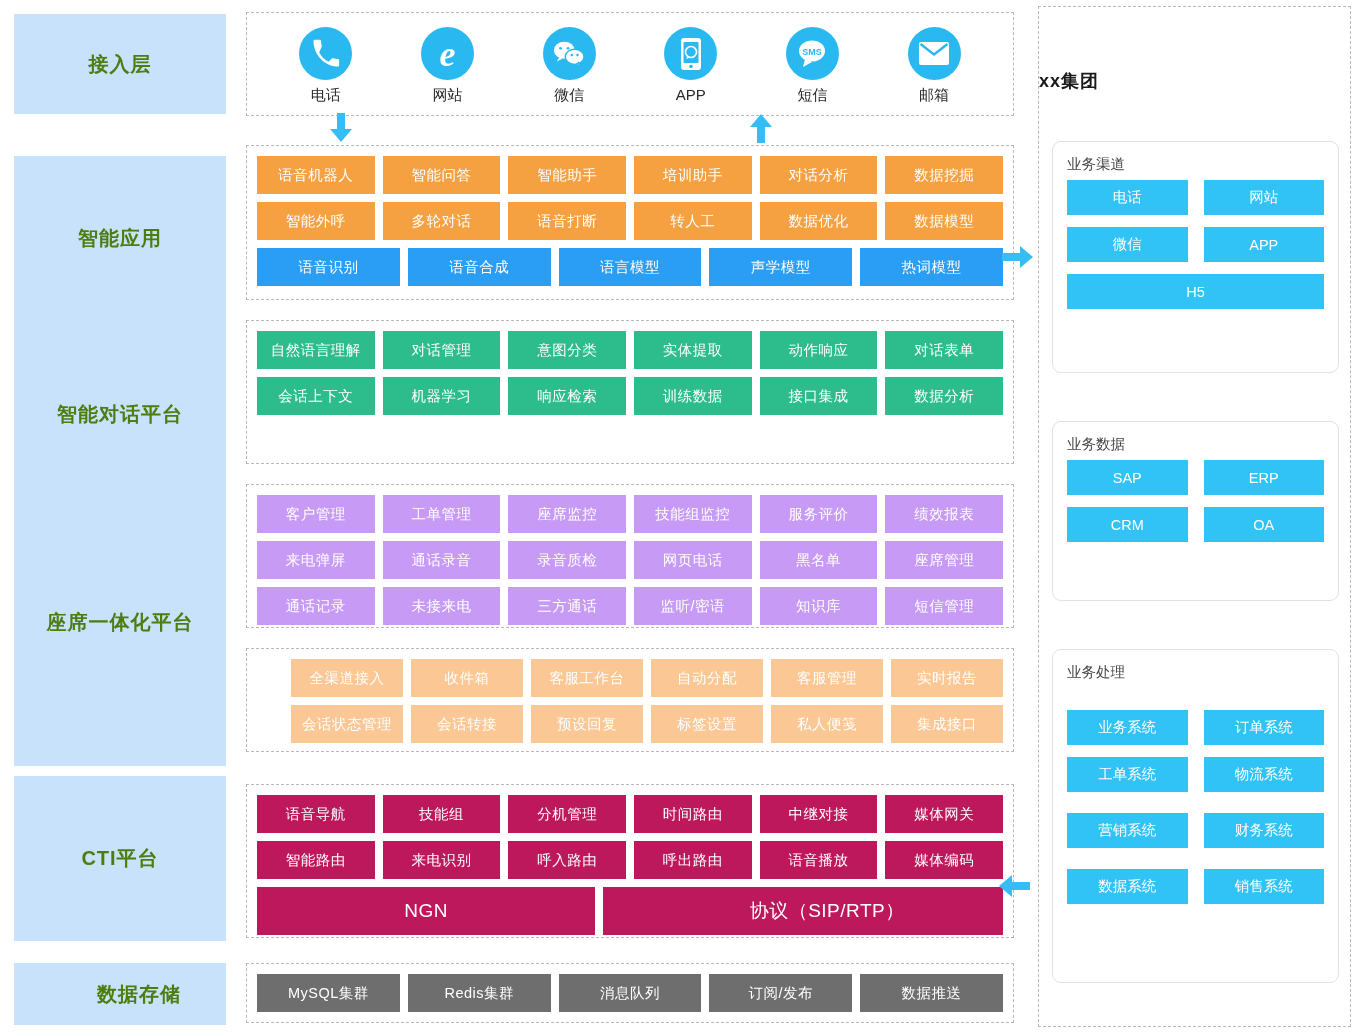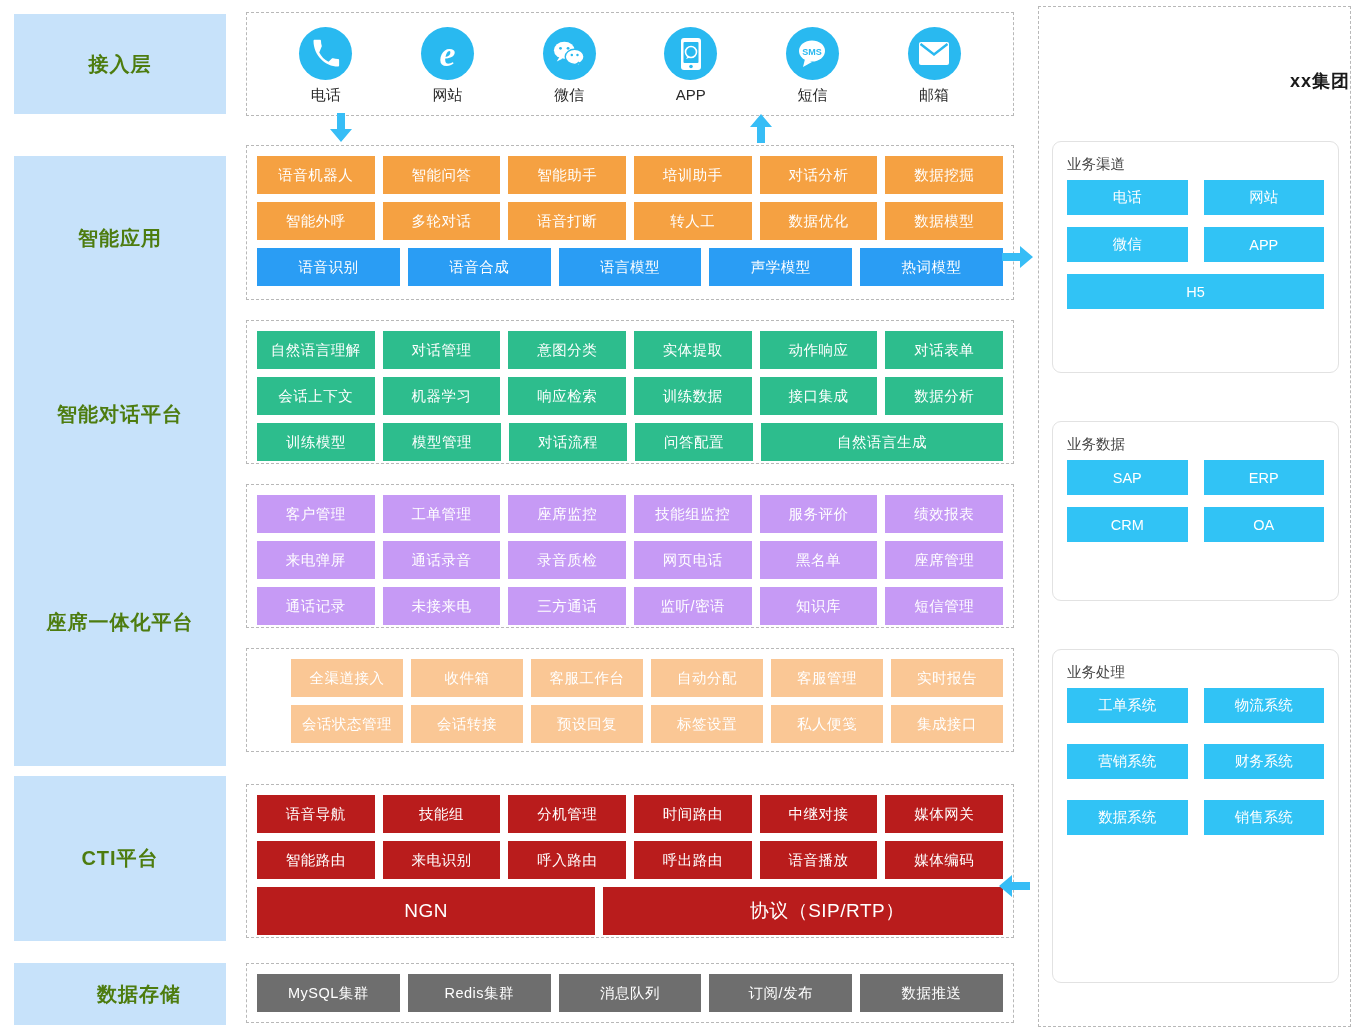--- a/index.html
+++ b/index.html
@@ -36,21 +36,21 @@
     height: 38px;
     display: flex; align-items: center; justify-content: center;
     color: #ffffff; font-size: 14.5px; white-space: nowrap;
     letter-spacing: .5px;
   }
   .c-orange { background: #f5a142; }
   .c-blue   { background: #2a9df4; }
   .c-green  { background: #2dbd8d; }
   .c-purple { background: #c69af5; }
   .c-peach  { background: #fac795; }
-  .c-pink   { background: #b91c1c; }
+  .c-pink   { background: #be185d; }
   .c-gray   { background: #6e6e6e; }
   .grow2 { flex: 2.05 1 0; }
   .grow2b { flex: 2.13 1 0; padding-left: 48px; }
 
   
   .channels { display: flex; justify-content: space-around; align-items: flex-start;
               padding: 14px 18px 8px 18px; }
   .channel { width: 96px; display: flex; flex-direction: column; align-items: center; }
   .chan-icon {
     width: 53px; height: 53px; border-radius: 50%;
@@ -60,21 +60,21 @@
   }
   .chan-label { margin-top: 6px; font-size: 15px; color: #2a2a2a; }
 
   
   .right-col {
     position: absolute; left: 1038px; top: 6px;
     width: 313px; height: 1021px;
     border: 1px dashed #b8b8b8; background: #fff;
   }
   .right-title {
-    text-align: right; font-size: 18px; font-weight: bold; color: #1a1a1a;
+    text-align: left; font-size: 18px; font-weight: bold; color: #1a1a1a;
     margin-top: 62px; letter-spacing: 1px;
   }
   .panel {
     position: absolute; left: 13px; width: 287px;
     border: 1px solid #e2e2e2; border-radius: 9px; background: #fff;
   }
   .panel-title { font-size: 14.5px; color: #444; margin: 13px 0 6px 14px; }
   .panel-grid { padding: 0 14px 14px 14px; }
   .prow { display: flex; gap: 16px; margin-bottom: 12px; }
   .prow:last-child { margin-bottom: 0; }
@@ -206,27 +206,20 @@
         <div class="cell c-green">对话表单</div>
       </div>
       <div class="row">
         <div class="cell c-green">会话上下文</div>
         <div class="cell c-green">机器学习</div>
         <div class="cell c-green">响应检索</div>
         <div class="cell c-green">训练数据</div>
         <div class="cell c-green">接口集成</div>
         <div class="cell c-green">数据分析</div>
       </div>
-      <div class="row">
-        <div class="cell c-green">训练模型</div>
-        <div class="cell c-green">模型管理</div>
-        <div class="cell c-green">对话流程</div>
-        <div class="cell c-green">问答配置</div>
-        <div class="cell c-green grow2">自然语言生成</div>
-      </div>
     </div>
 
     <div class="group grid-rows" style="top:484px;height:144px;">
       <div class="row">
         <div class="cell c-purple">客户管理</div>
         <div class="cell c-purple">工单管理</div>
         <div class="cell c-purple">座席监控</div>
         <div class="cell c-purple">技能组监控</div>
         <div class="cell c-purple">服务评价</div>
         <div class="cell c-purple">绩效报表</div>
@@ -354,20 +347,24 @@
         <div class="prow">
           <div class="pcell">CRM</div>
           <div class="pcell">OA</div>
         </div>
       </div>
     </div>
 
     <div class="panel" style="top:642px;height:334px;">
       <div class="panel-title">业务处理</div>
       <div class="panel-grid">
+        <div class="prow" style="margin-top:28px;">
+          <div class="pcell">业务系统</div>
+          <div class="pcell">订单系统</div>
+        </div>
         <div class="prow" style="margin-bottom:21px;">
           <div class="pcell">工单系统</div>
           <div class="pcell">物流系统</div>
         </div>
         <div class="prow" style="margin-bottom:21px;">
           <div class="pcell">营销系统</div>
           <div class="pcell">财务系统</div>
         </div>
         <div class="prow">
           <div class="pcell">数据系统</div>

